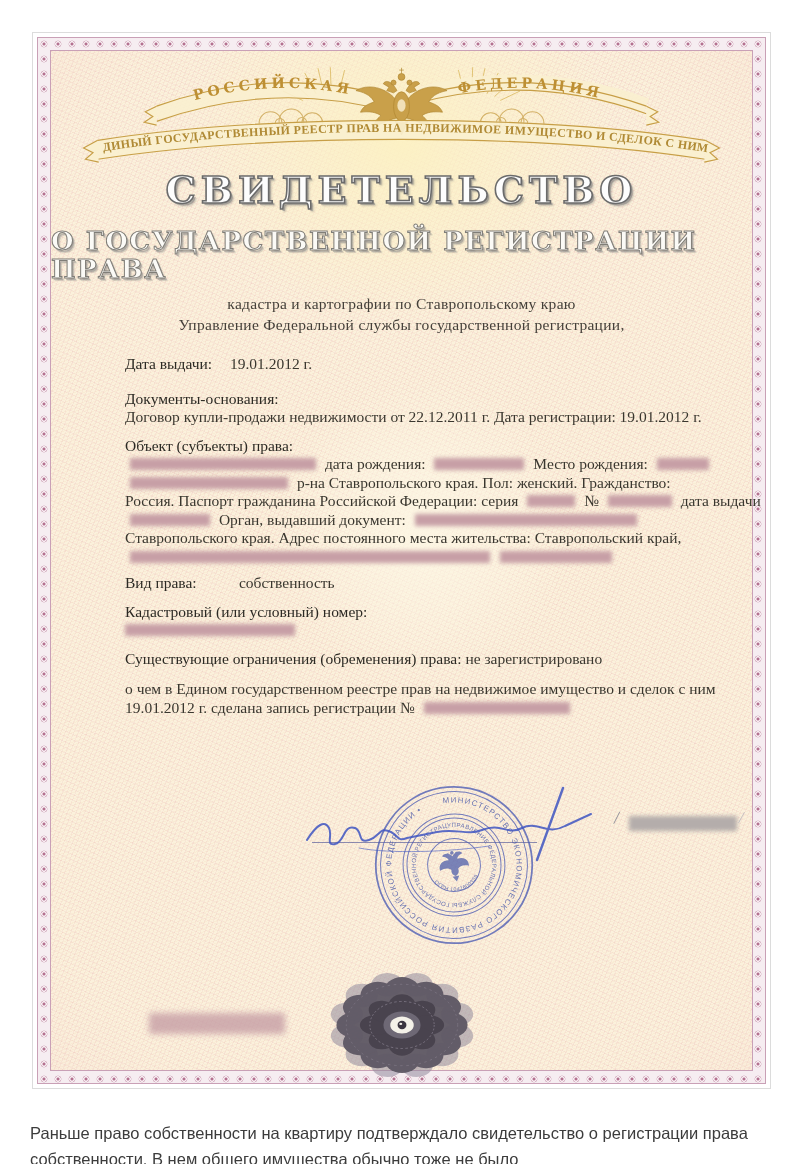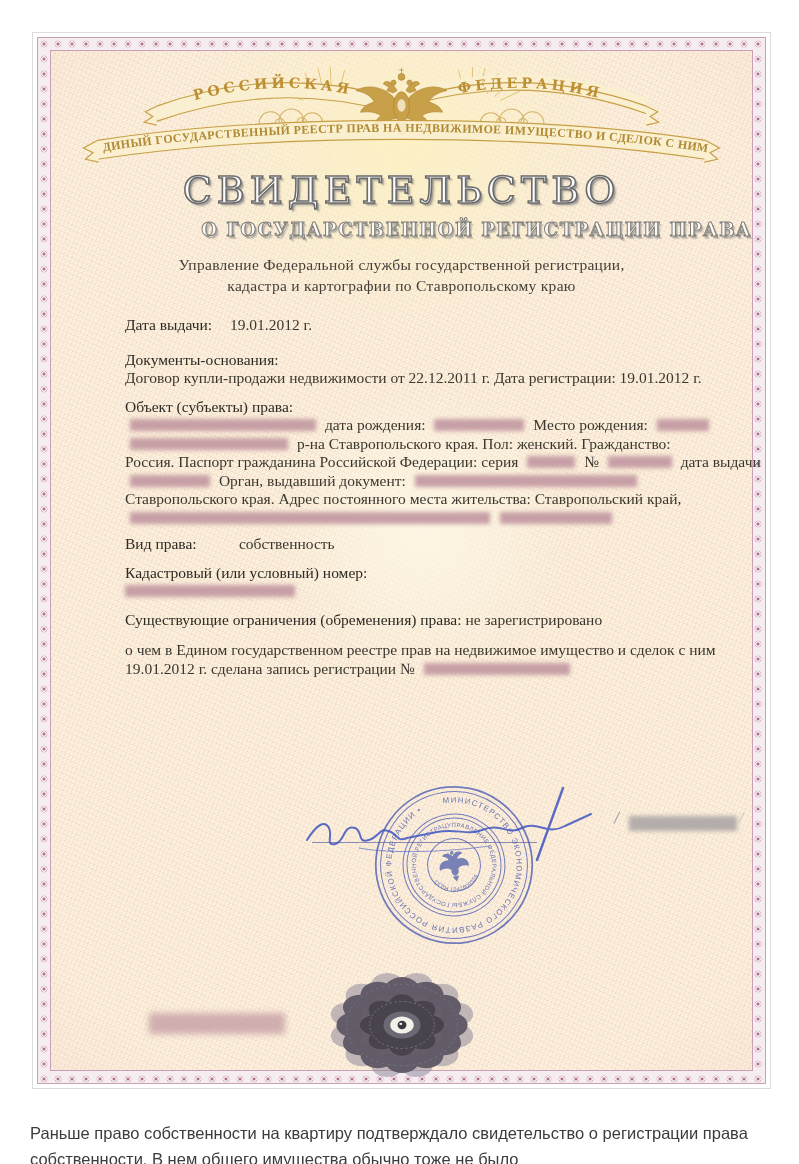--- a/index.html
+++ b/index.html
@@ -22,26 +22,26 @@
         background-image:
           radial-gradient(ellipse 300px 250px at 50% 9%, rgba(252,241,195,.95), rgba(252,241,195,0) 72%),
           radial-gradient(circle 205px at 53% 47%, rgba(253,247,229,.9), rgba(253,247,229,0) 72%),
           radial-gradient(ellipse 120% 95% at 50% 50%, rgba(0,0,0,0) 58%, rgba(235,175,190,.30) 100%),
           repeating-linear-gradient(112deg, rgba(219,128,154,.10) 0 1px, rgba(0,0,0,0) 1px 4px),
           repeating-linear-gradient(24deg,  rgba(219,128,154,.09) 0 1px, rgba(0,0,0,0) 1px 5px),
           repeating-linear-gradient(161deg, rgba(226,168,120,.08) 0 1px, rgba(0,0,0,0) 1px 3px);}
 
   .banner{display:block;width:100%;height:112px;margin-top:2px;}
 
-  .title{font-family:"DejaVu Serif",serif;font-weight:400;font-size:38px;line-height:46px;
+  .title{font-family:"DejaVu Serif",serif;font-weight:700;font-size:38px;line-height:46px;
          letter-spacing:5px;text-align:center;color:#fdfdfd;margin-top:2px;
          -webkit-text-stroke:1.6px #6b6b6b;
          text-shadow:2px 2px 0 rgba(130,130,130,.55),3px 3px 2px rgba(110,110,110,.35);}
-  .subtitle{font-family:"DejaVu Serif",serif;font-weight:700;font-size:18px;line-height:28px;
-         letter-spacing:1.5px;text-align:right;color:#fbfaf6;margin-top:3px;
+  .subtitle{font-family:"DejaVu Serif",serif;font-weight:700;font-size:26px;line-height:28px;
+         letter-spacing:1.5px;text-align:left;color:#fbfaf6;margin-top:14px;
          -webkit-text-stroke:1px #807e78;
          text-shadow:1.5px 1.5px 0 rgba(140,140,140,.5),2.5px 2.5px 1px rgba(120,120,120,.3);}
 
   .authority{margin-top:10px;text-align:center;font-size:15.5px;line-height:21px;
          color:#45403a;letter-spacing:.3px;}
 
   .textcol{padding:0 30px 0 74px;}
   .line{font-size:15.5px;line-height:18.5px;color:#3a372f;white-space:nowrap;}
   .lbl{font-weight:400;color:#2c2a24;}
   .blur{display:inline-block;height:12px;background:#c79fa6;border-radius:1px;
@@ -136,22 +136,22 @@
         <path id="regPath" d="M32,104 C210,76 490,76 668,104" fill="none"></path>
         <text font-family="Liberation Serif, serif" font-size="12.6" font-weight="bold" fill="#b08a35" letter-spacing=".4">
           <textPath href="#regPath" startOffset="50%" text-anchor="middle">ЕДИНЫЙ ГОСУДАРСТВЕННЫЙ РЕЕСТР ПРАВ НА НЕДВИЖИМОЕ ИМУЩЕСТВО И СДЕЛОК С НИМ</textPath>
         </text>
       </svg>
 
       <div class="title">СВИДЕТЕЛЬСТВО</div>
       <div class="subtitle">О ГОСУДАРСТВЕННОЙ РЕГИСТРАЦИИ ПРАВА</div>
 
       <div class="authority">
+        <div>кадастра и картографии по Ставропольскому краю</div>
         <div>Управление Федеральной службы государственной регистрации,</div>
-        <div>кадастра и картографии по Ставропольскому краю</div>
       </div>
 
       <div class="textcol">
         <div class="line mt20">
           <span class="lbl">Дата выдачи:</span>
           <span style="margin-left:14px">19.01.2012 г.</span>
         </div>
 
         <div class="mt16">
           <div class="line lbl">Документы-основания:</div>

